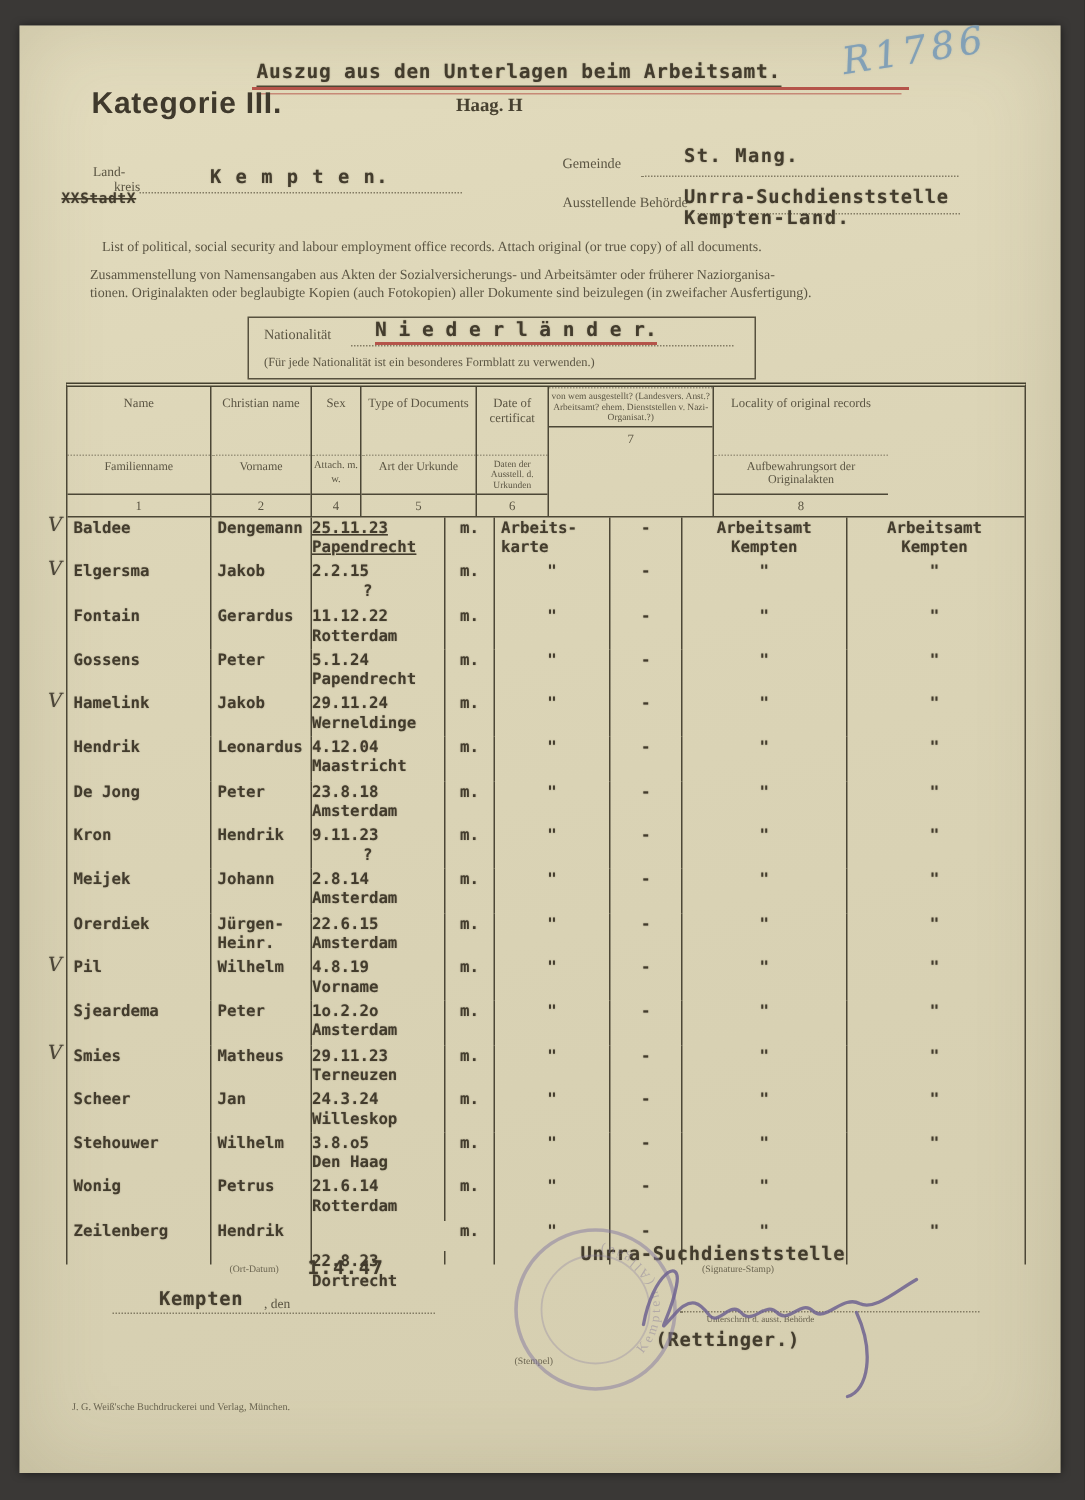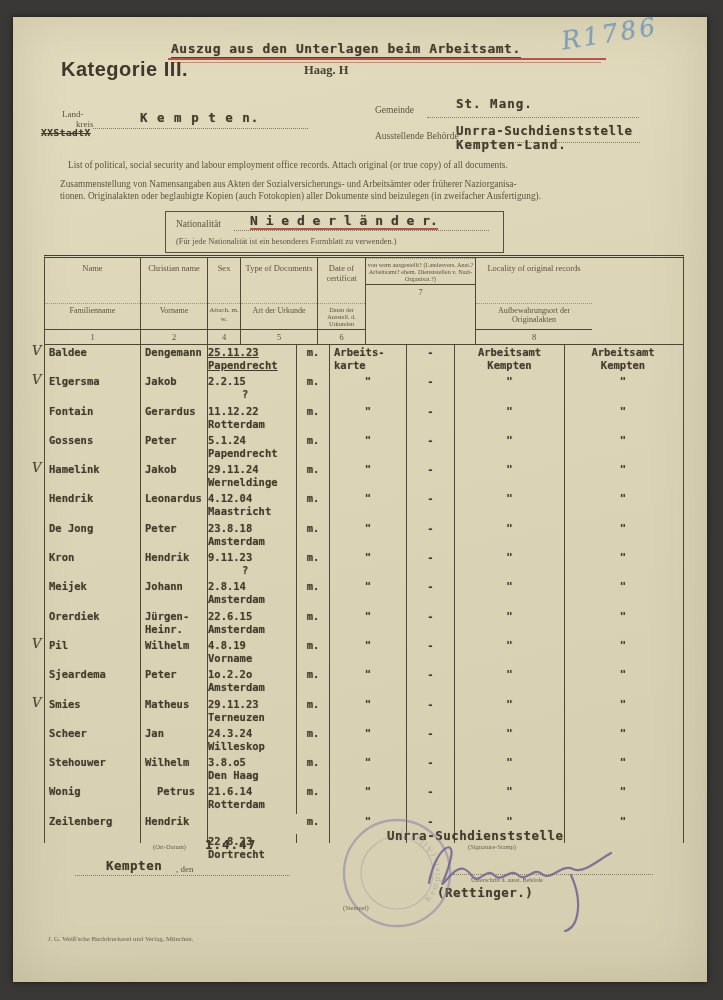--- a/index.html
+++ b/index.html
@@ -453,21 +453,21 @@
               <div class="l">"</div>
             </div>
             <div class="cell c-center" style="width: 116px;">
               <div class="l">"</div>
             </div>
           </div>
           <div class="trow">
             <div class="cell pl" style="width: 96px;">
               <div class="l">Wonig</div>
             </div>
-            <div class="cell pl" style="width: 67px; text-align: center;">
+            <div class="cell pl" style="width: 67px;">
               <div class="l">Petrus</div>
             </div>
             <div class="cell" style="width: 89px;">
               <div class="l">21.6.14</div>
               <div class="l">Rotterdam</div>
             </div>
             <div class="cell c-center" style="width: 33px;">m.</div>
             <div class="cell c-center" style="width: 77px;">"</div>
             <div class="cell c-center" style="width: 48px;">-</div>
             <div class="cell c-center" style="width: 110px;">

